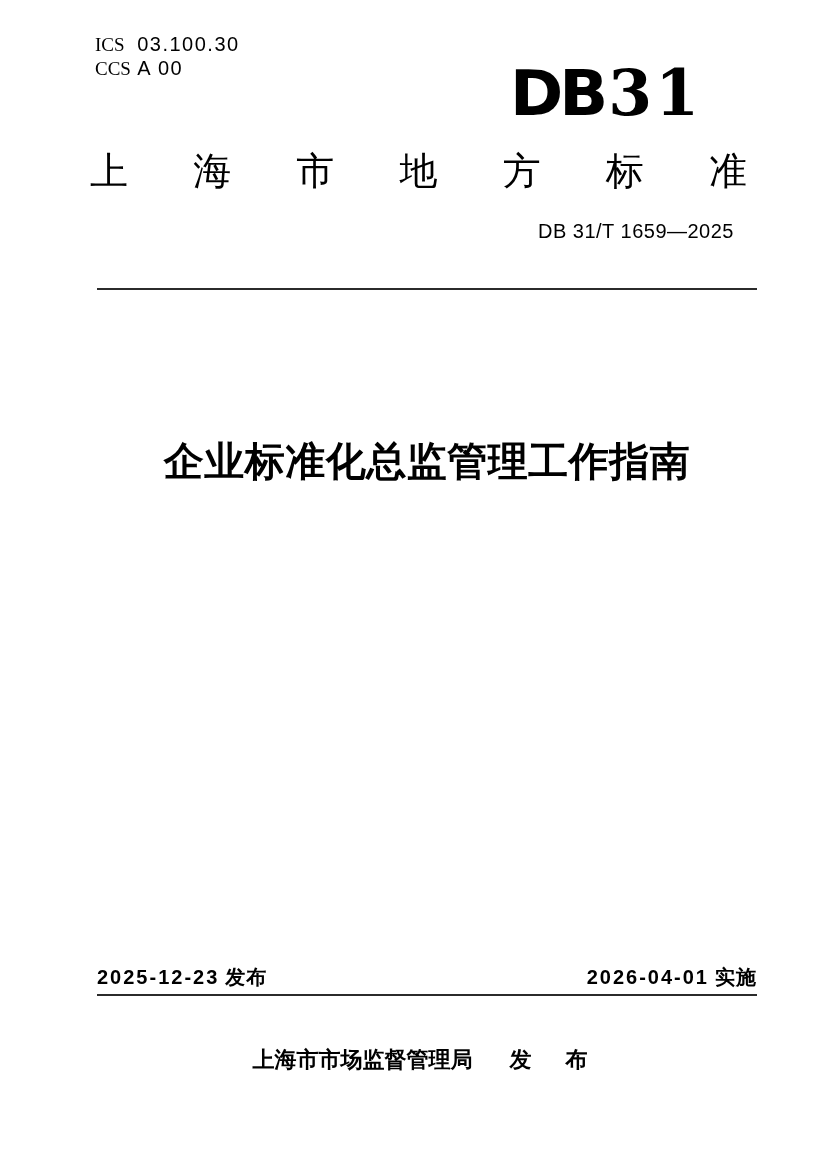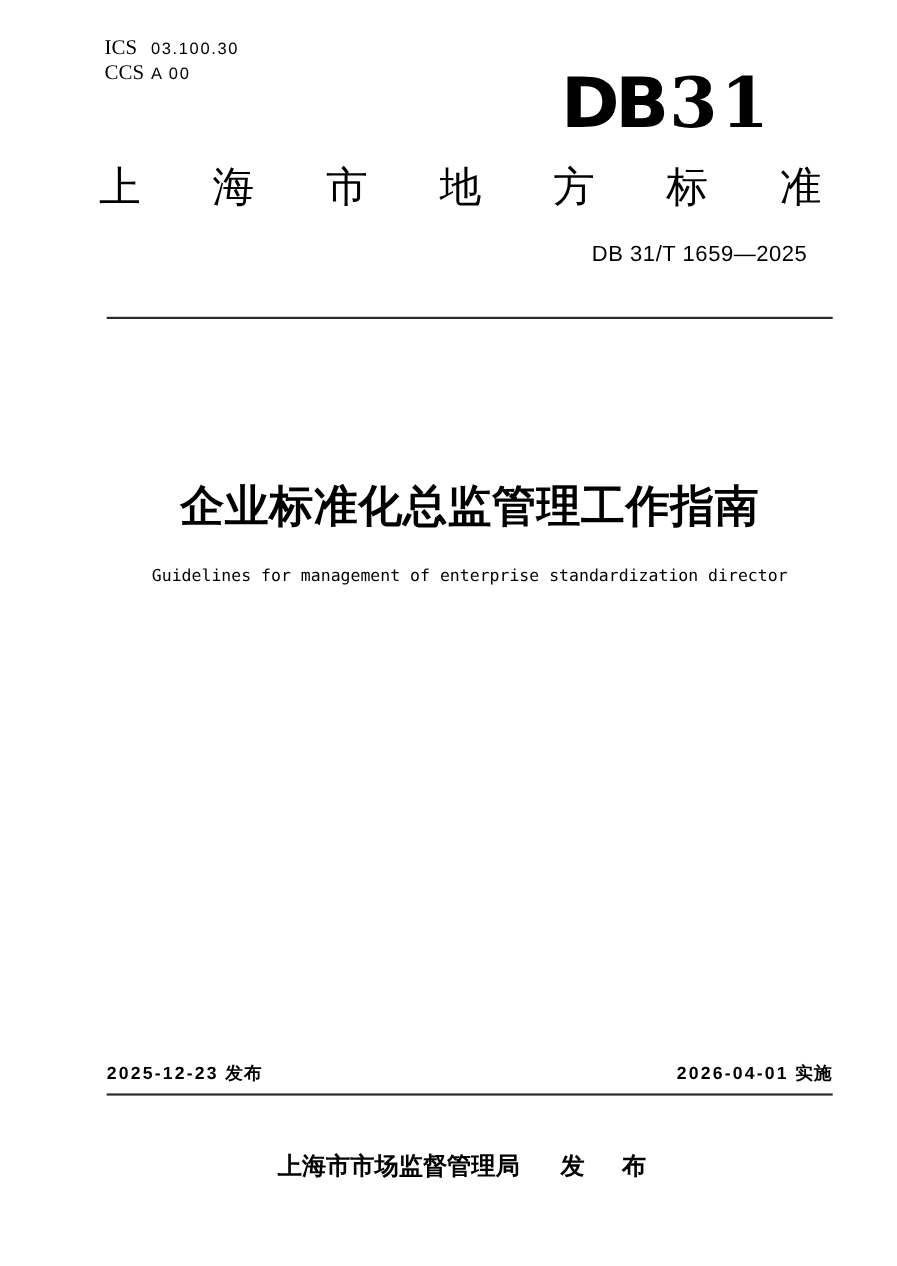--- a/index.html
+++ b/index.html
@@ -28,21 +28,21 @@
   }
   .ics-line { white-space: nowrap; }
   .ics-label {
     font-family: Liberation Serif, serif;
     font-size: 19px;
     display: inline-block;
     width: 38px;
   }
   .ics-value {
     font-family: "Liberation Sans", sans-serif;
-    font-size: 15px;
+    font-size: 20px;
     letter-spacing: 1.5px;
   }
 
   
   .db-logo {
     position: absolute;
     top: 61px;
     right: 113px;
     line-height: 64px;
     white-space: nowrap;
@@ -127,21 +127,21 @@
   }
 
   
   .dates-row {
     position: absolute;
     top: 964px;
     left: 97px;
     width: 660px;
     display: flex;
     justify-content: space-between;
-    font-size: 16px;
+    font-size: 20px;
     line-height: 26px;
     font-weight: bold;
   }
   .date-value { letter-spacing: 2px; }
   .date-label { margin-left: 6px; letter-spacing: 1px; }
 
   
   .publisher-row {
     position: absolute;
     top: 1046px;
@@ -187,21 +187,20 @@
     <span class="std-name-char">标</span>
     <span class="std-name-char">准</span>
   </div>
 
   <div class="std-number">DB 31/T 1659—2025</div>
 
   <div class="rule rule-top"></div>
 
   <h1 class="doc-title">企业标准化总监管理工作指南</h1>
 
-  <div class="doc-subtitle">Guidelines for management of enterprise standardization director</div>
 
   <div class="dates-row">
     <span>
       <span class="date-value">2025-12-23</span><span class="date-label">发布</span>
     </span>
     <span>
       <span class="date-value">2026-04-01</span><span class="date-label">实施</span>
     </span>
   </div>
 

